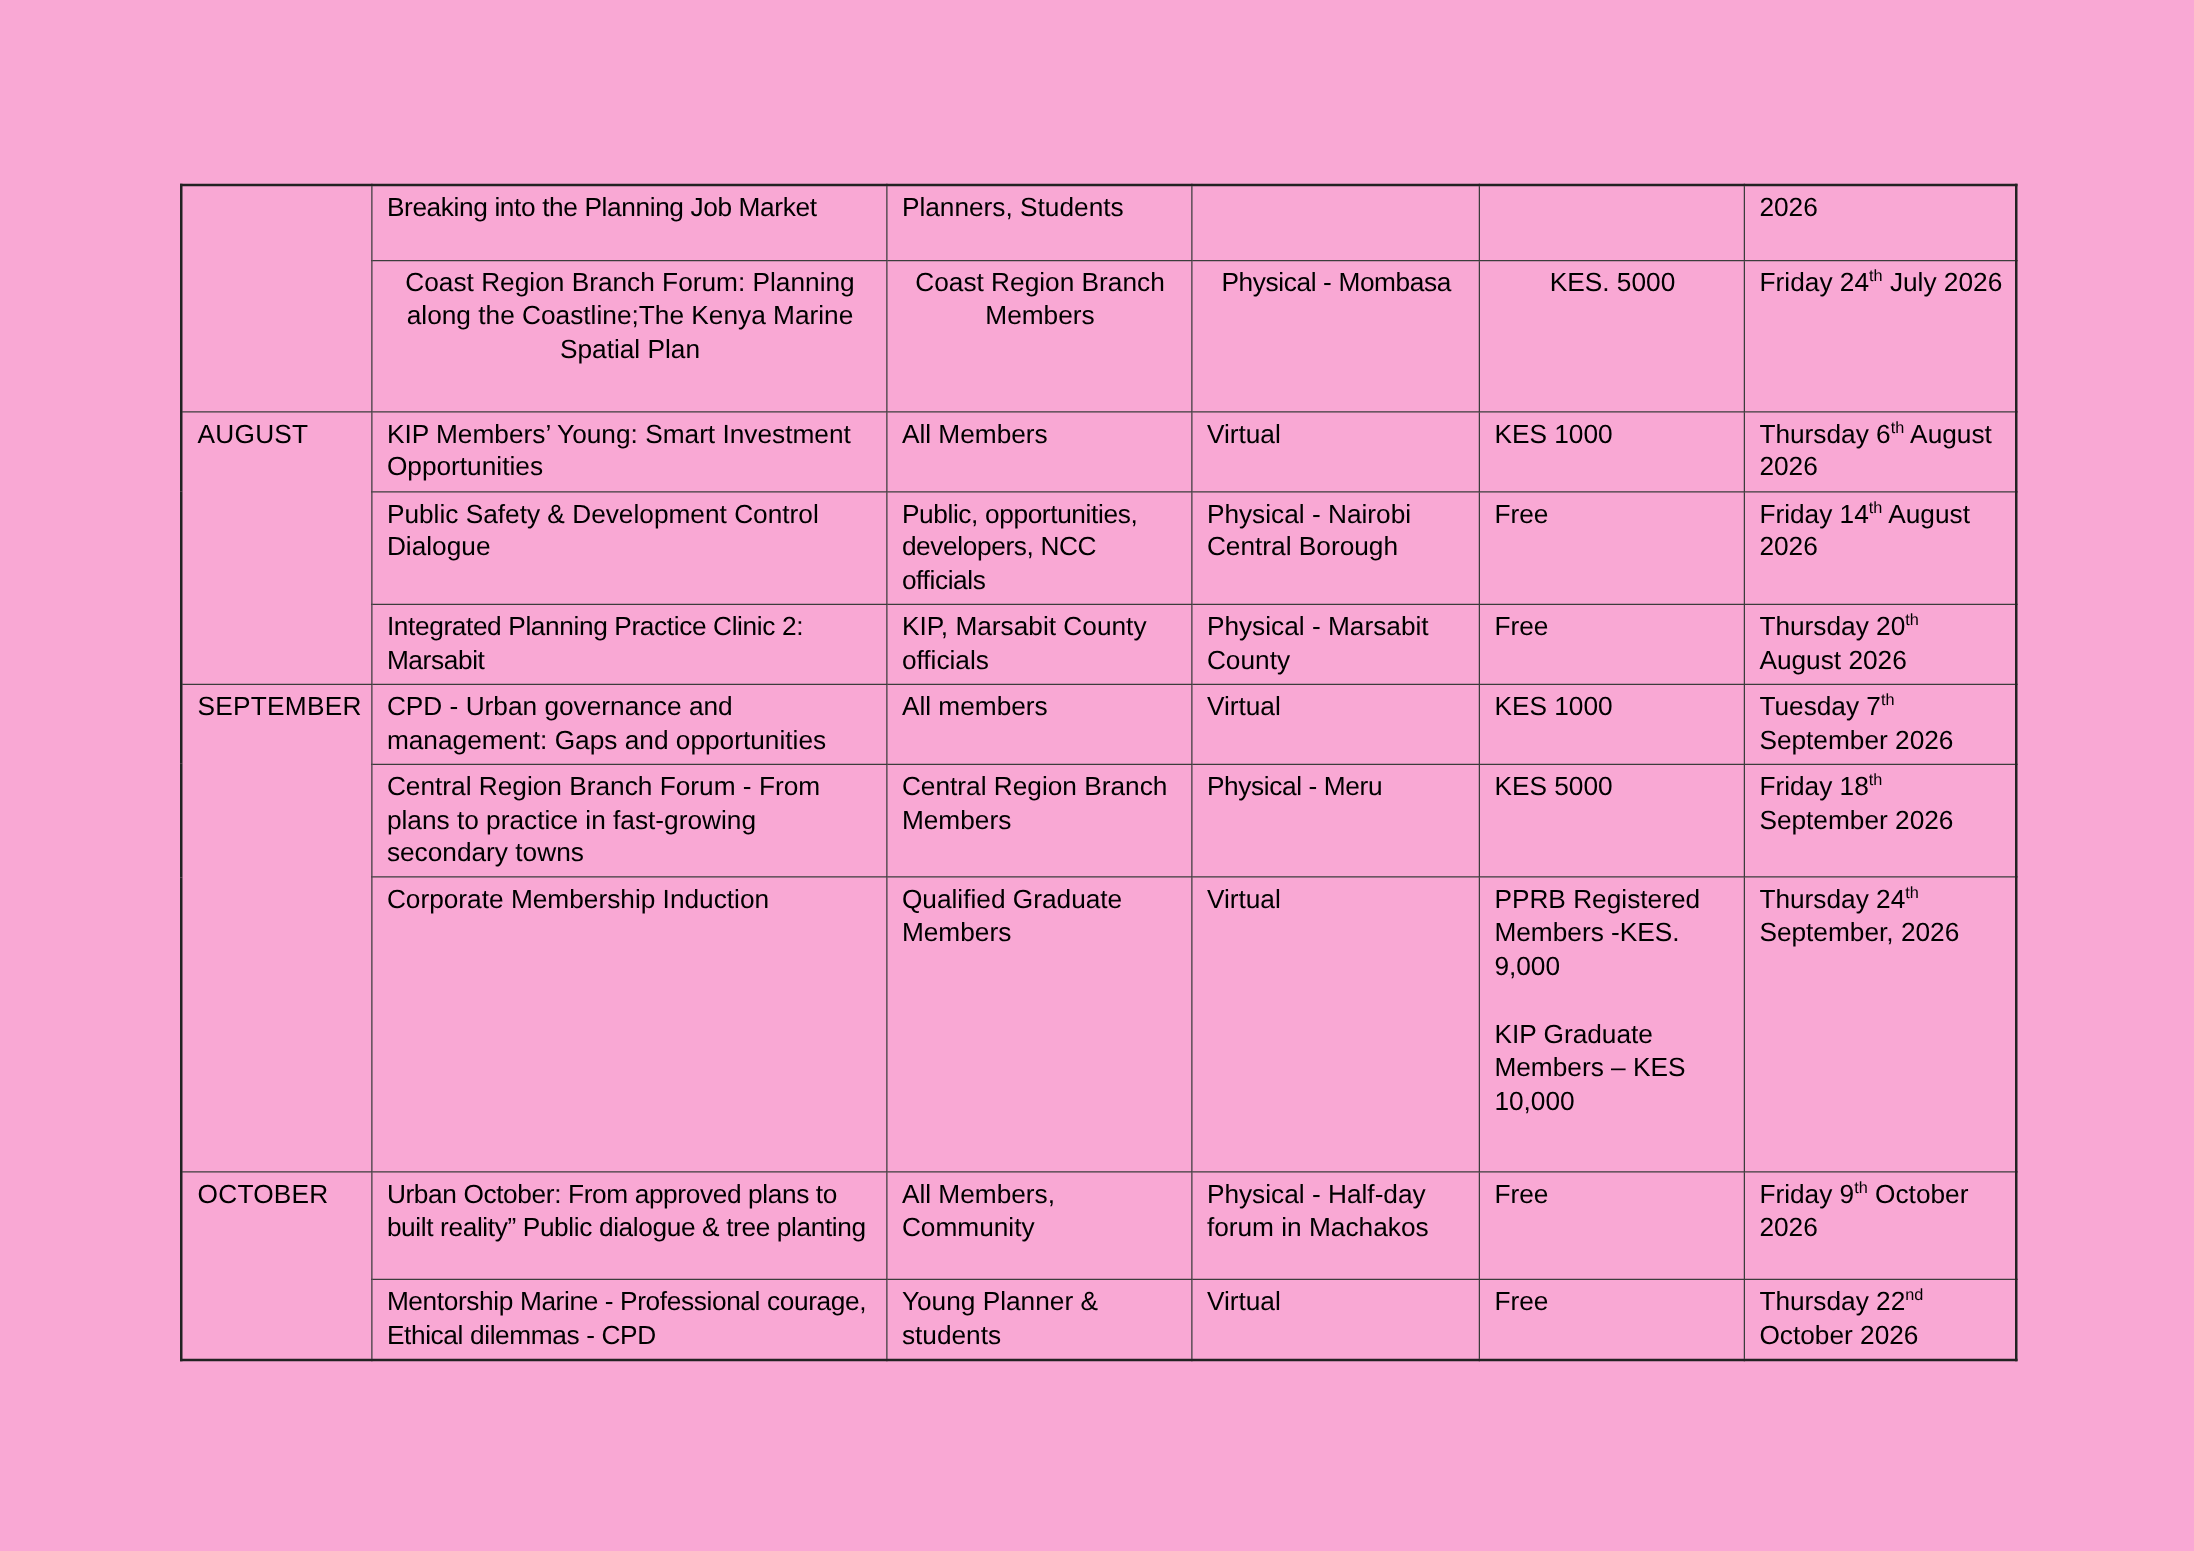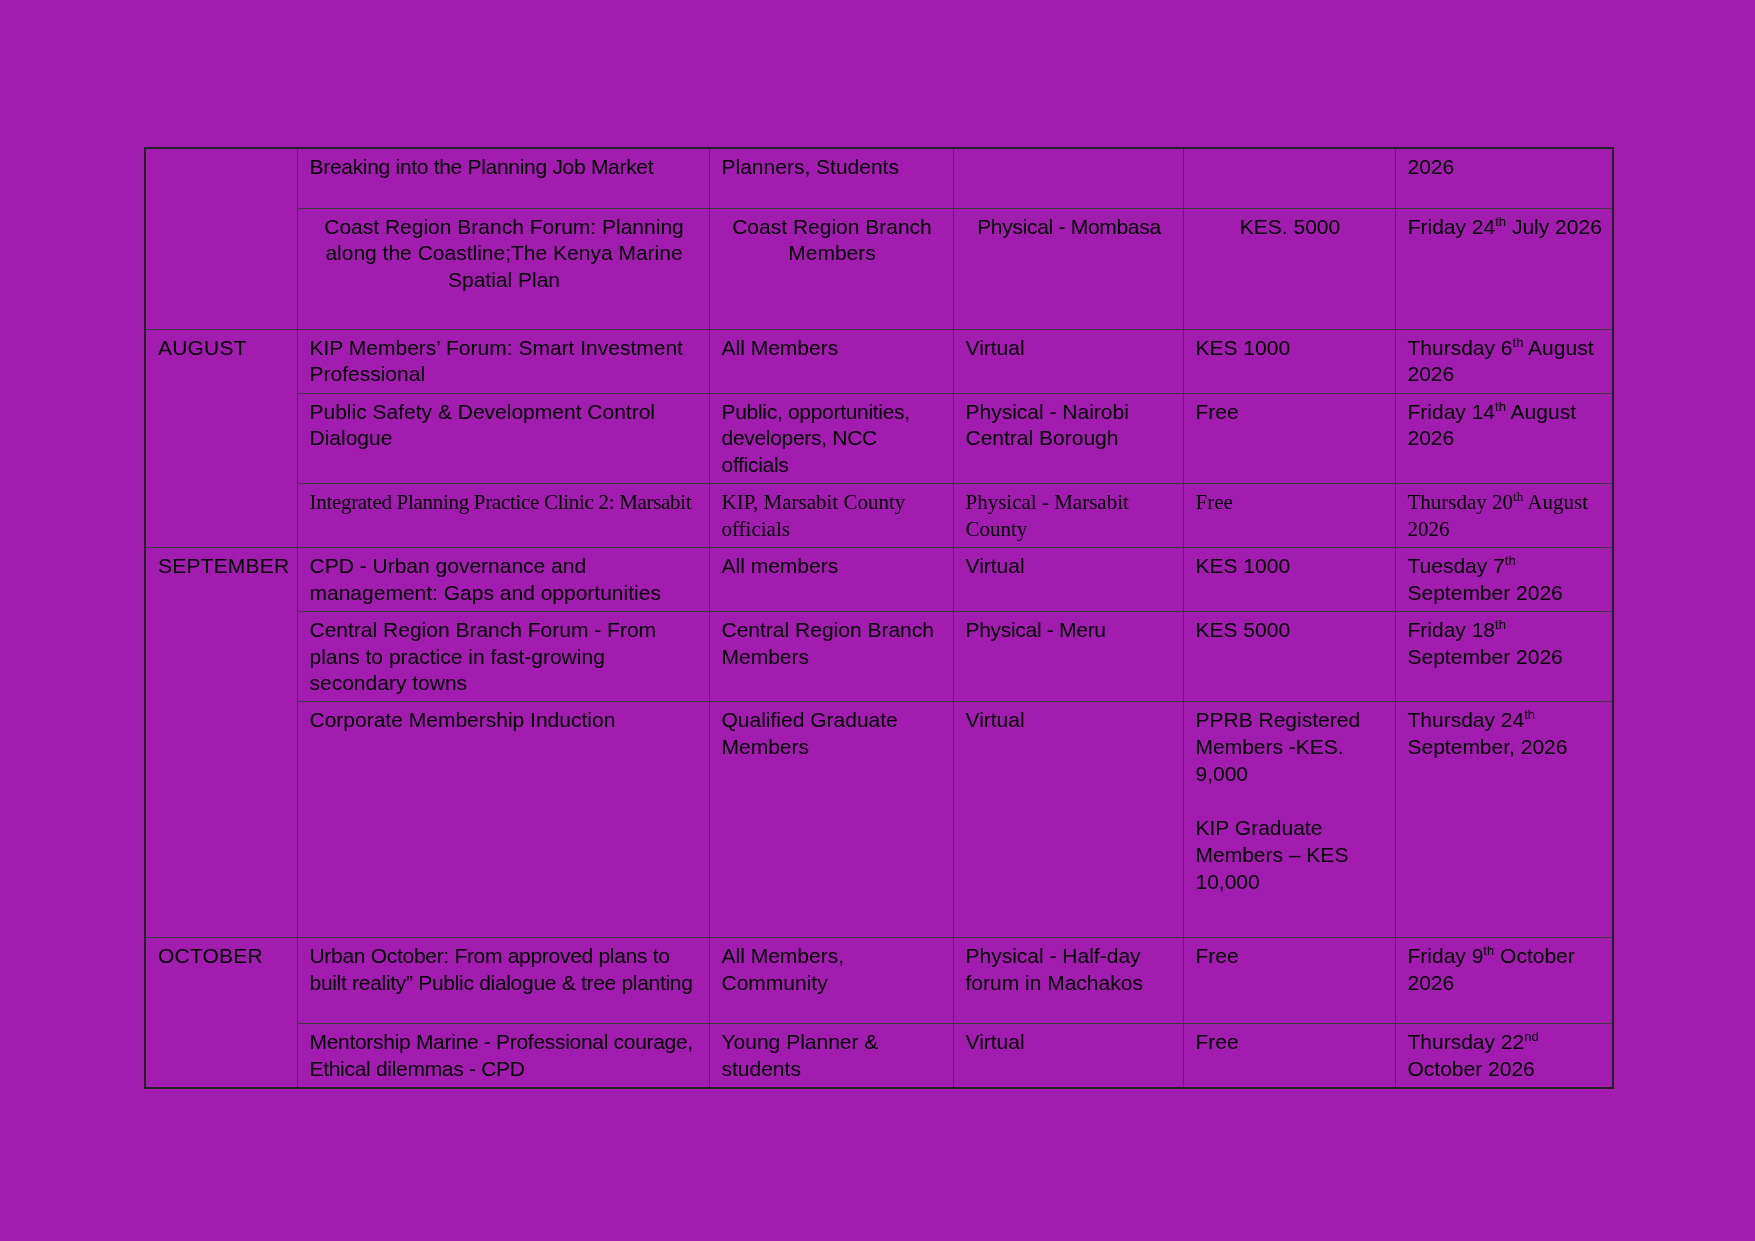--- a/index.html
+++ b/index.html
@@ -4,21 +4,21 @@
 <style>
   html, body {
     margin: 0;
     padding: 0;
     background: #ffffff;
   }
   .page {
     position: relative;
     width: 1755px;
     height: 1241px;
-    background: #a21caf;
+    background: #f9a8d4;
     font-family: "Liberation Sans", sans-serif;
     color: #000000;
     overflow: hidden;
   }
   table.schedule {
     position: absolute;
     left: 144px;
     top: 147px;
     width: 1468px;
     border-collapse: collapse;
@@ -46,21 +46,21 @@
   sup {
     font-size: 0.62em;
     line-height: 0;
     vertical-align: super;
   }
   
   tr.r0 { height: 60px; }
   tr.r1 { height: 121px; text-align: center; }
   tr.r2 { height: 64px; }
   tr.r3 { height: 83px; }
-  tr.r4 { height: 60px; font-family: Liberation Serif, serif; }
+  tr.r4 { height: 60px; }
   tr.r5 { height: 62px; padding-left: 48px; }
   tr.r6 { height: 85px; }
   tr.r7 { height: 236px; }
   tr.r8 { height: 86px; }
   tr.r9 { height: 58px; }
 </style>
 </head>
 <body>
 
 <div class="page">
@@ -84,21 +84,21 @@
       </tr>
       <tr class="r1">
         <td>Coast Region Branch Forum: Planning along the Coastline;The Kenya Marine Spatial Plan</td>
         <td>Coast Region Branch Members</td>
         <td class="cond">Physical - Mombasa</td>
         <td>KES. 5000</td>
         <td>Friday 24<sup>th</sup> July 2026</td>
       </tr>
       <tr class="r2">
         <td class="month" rowspan="3">AUGUST</td>
-        <td>KIP Members’ Forum: Smart Investment Professional</td>
+        <td>KIP Members’ Young: Smart Investment Opportunities</td>
         <td>All Members</td>
         <td>Virtual</td>
         <td>KES 1000</td>
         <td>Thursday 6<sup>th</sup> August 2026</td>
       </tr>
       <tr class="r3">
         <td>Public Safety &amp; Development Control Dialogue</td>
         <td class="cond">Public, opportunities, developers, NCC officials</td>
         <td>Physical - Nairobi Central Borough</td>
         <td>Free</td>

